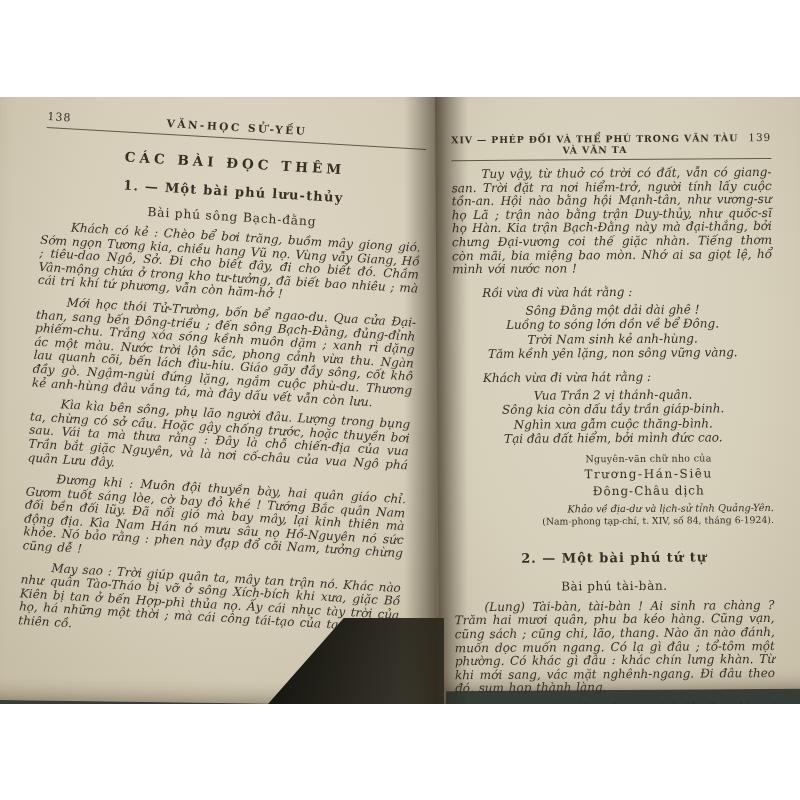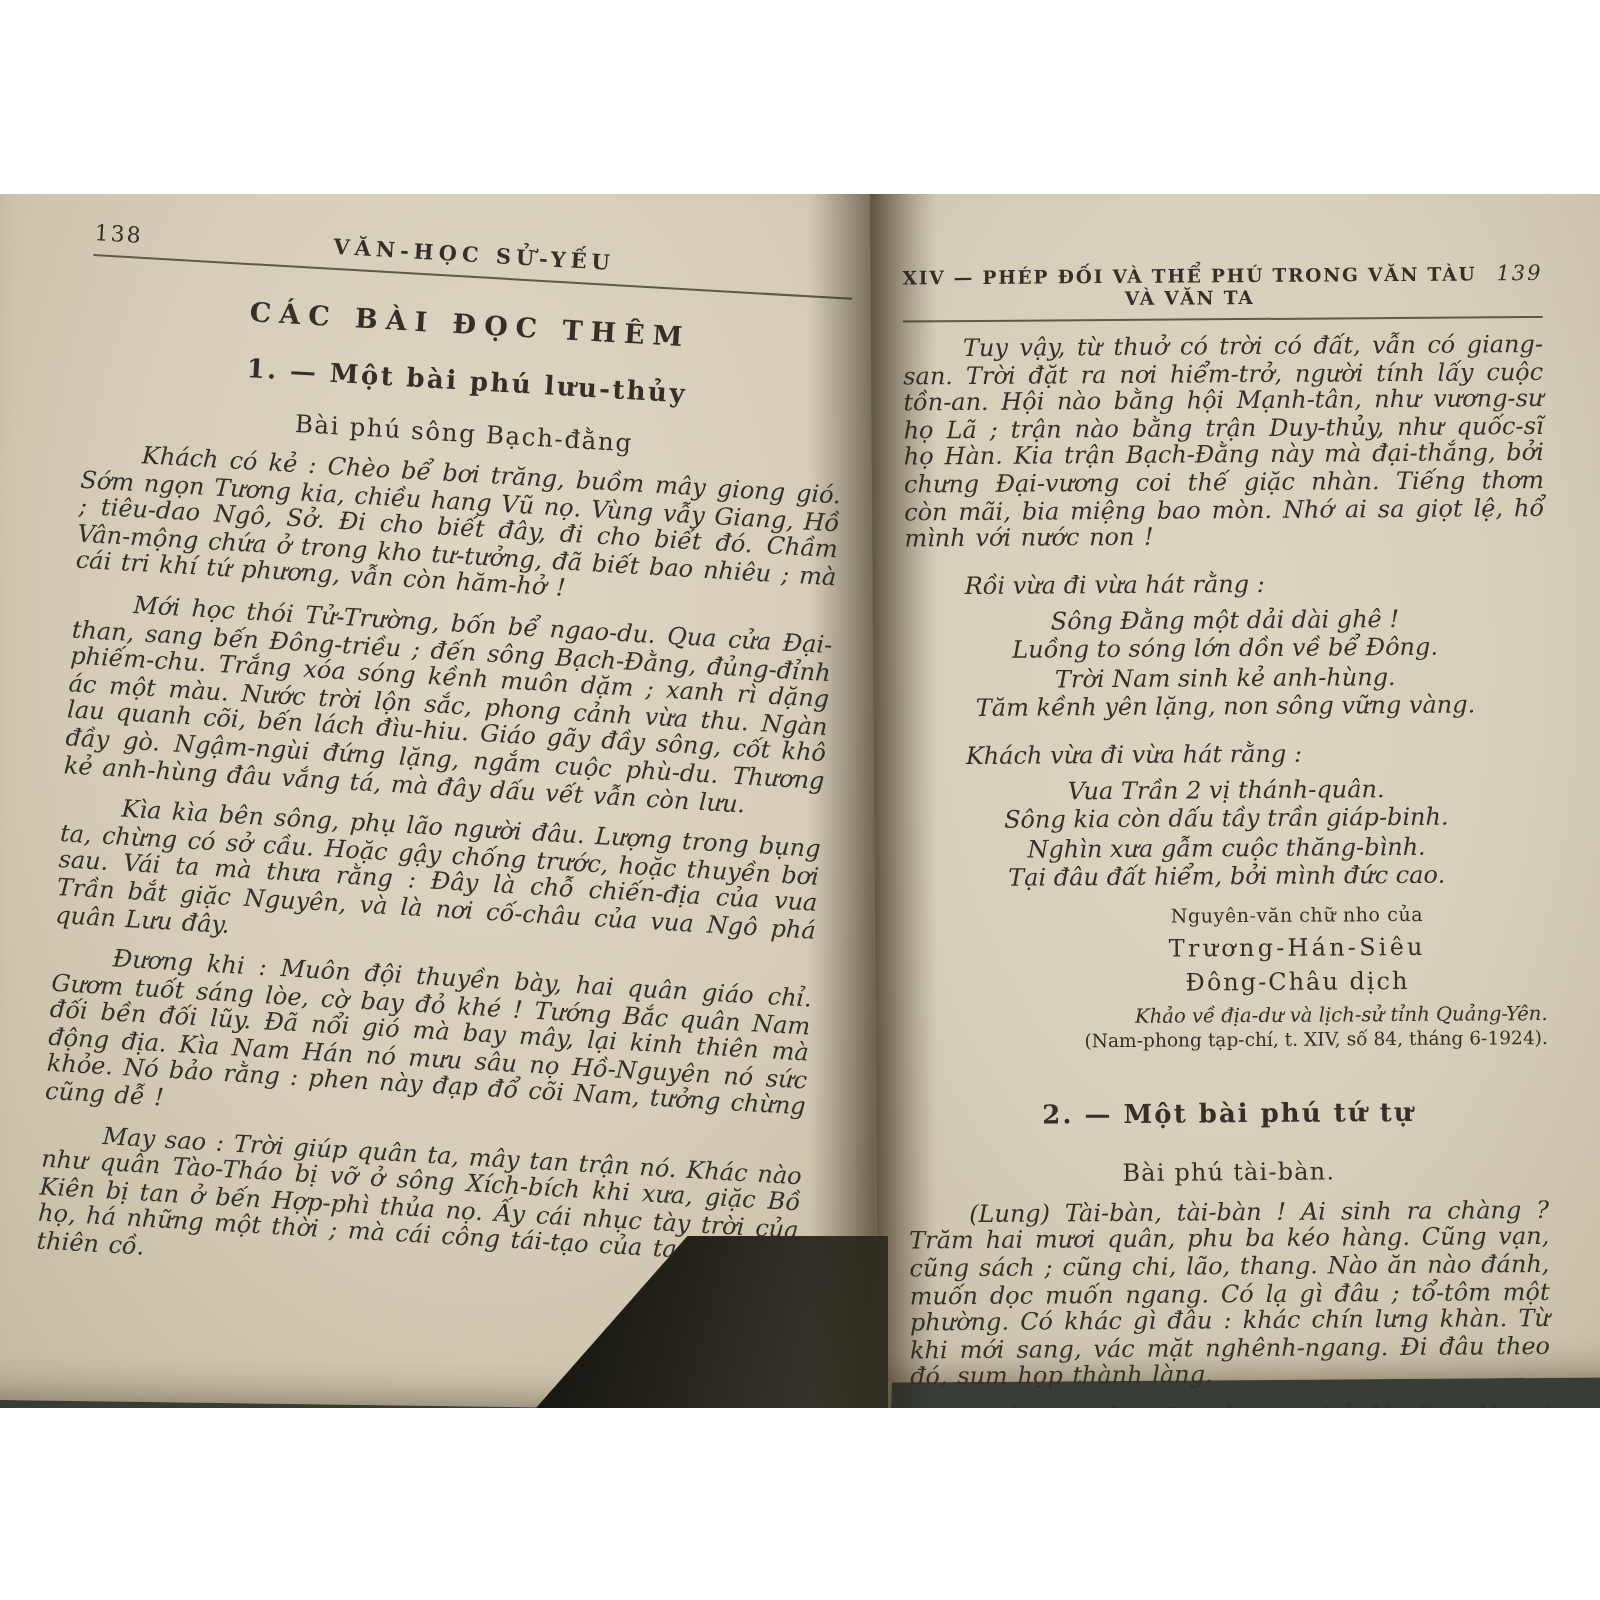--- a/index.html
+++ b/index.html
@@ -49,21 +49,21 @@
     transform:rotate(-0.4deg);
     background:radial-gradient(ellipse at 45% 40%,#ddd6c3 0%,#d6cfba 52%,#c6bda6 100%);
     border-radius:3px;
     box-shadow:inset 16px 0 24px -12px rgba(52,38,18,.55),
                inset 0 -10px 18px -8px rgba(52,38,18,.35),
                inset -8px 6px 20px -12px rgba(52,38,18,.28);
     z-index:1;
   }
   .rp-content{padding:49px 44px 0 16px;}
   .rp-running{flex:1;text-align:center;font-size:9.3px;font-weight:600;letter-spacing:0.9px;}
-  .rp-pagenum{font-size:10.5px;letter-spacing:1px;margin-left:10px;font-style:italic;}
+  .rp-pagenum{font-size:10.5px;letter-spacing:1px;margin-left:10px;}
   .chant{font-style:italic;font-size:12px;text-indent:30px;margin-top:9px;}
   .verse{margin-top:4px;text-align:center;}
   .verse div{font-style:italic;font-size:12px;line-height:14.5px;}
   .attr-block{width:250px;margin:7px 0 0 auto;text-align:center;}
   .attr-note{font-size:9.5px;letter-spacing:0.3px;}
   .attr-name{font-size:12px;letter-spacing:1.6px;margin-top:3px;}
   .attr-translator{font-size:12px;letter-spacing:1px;margin-top:3px;}
   .sources{text-align:right;margin-top:5px;}
   .src1{font-style:italic;font-size:9.8px;}
   .src2{font-size:9.3px;margin-top:1px;}

